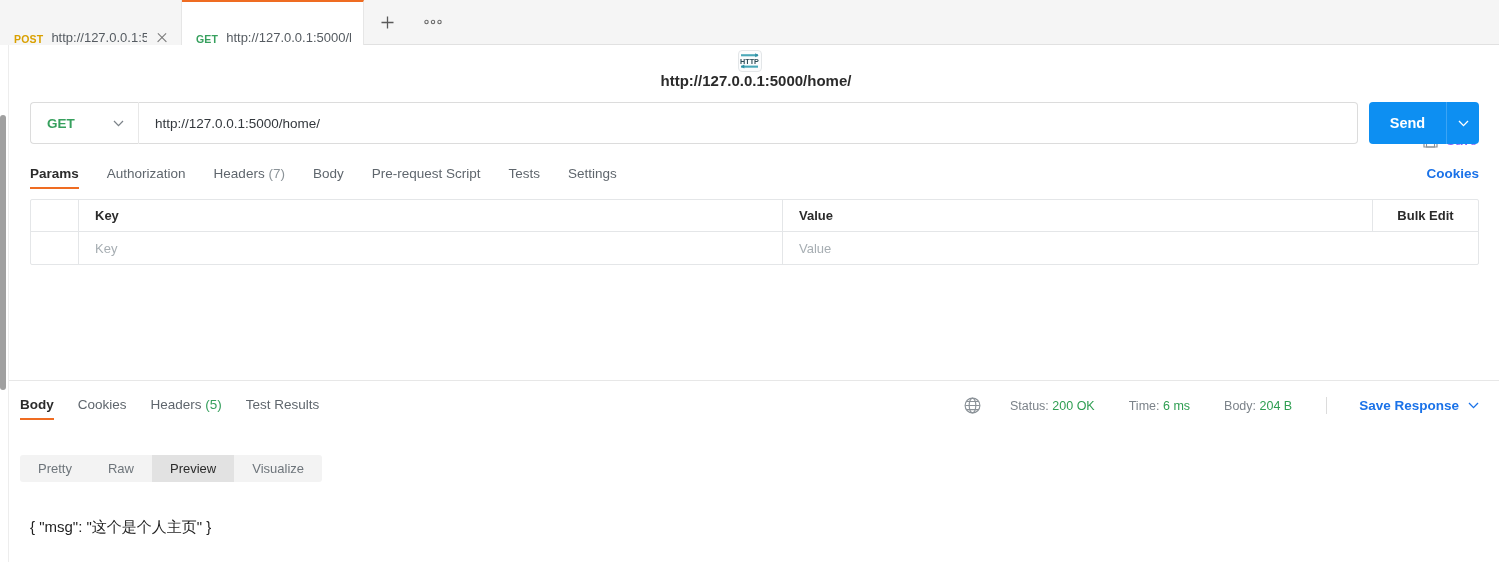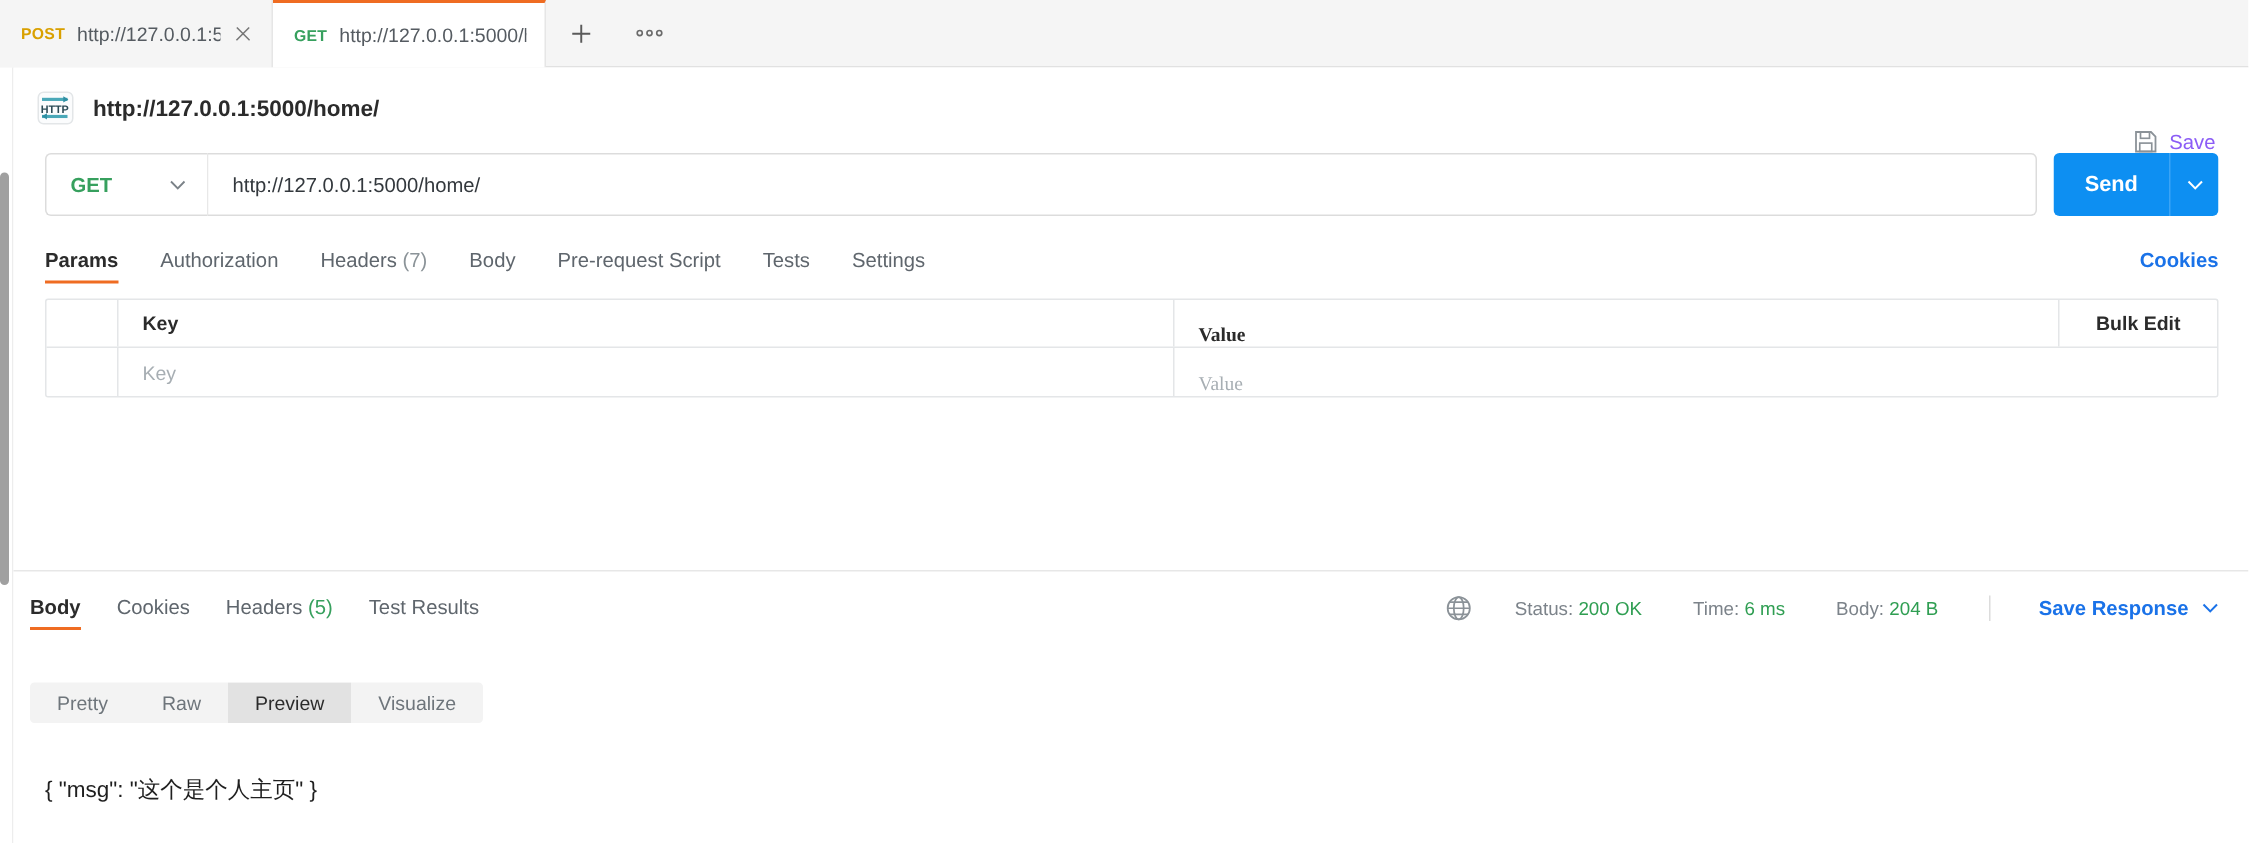--- a/index.html
+++ b/index.html
@@ -19,21 +19,21 @@
   .tabstrip {
     height: 45px;
     background: #f5f5f5;
     display: flex;
     align-items: stretch;
     border-bottom: 1px solid #e1e1e1;
     position: relative;
   }
   .req-tab {
     display: flex;
-    align-items: center;
+    align-items: flex-end;
     gap: 8px;
     padding: 0 12px 0 14px;
     height: 45px;
     min-width: 170px;
     max-width: 182px;
     background: #f5f5f5;
     border-right: 1px solid #e6e6e6;
     position: relative;
     cursor: pointer;
     overflow: hidden;
@@ -113,20 +113,21 @@
     background: #ffffff;
   }
 
   
   .title-row {
     display: flex;
     align-items: center;
     height: 44px;
     padding: 0 12px 0 16px;
     margin-top: 5px;
+    flex-direction: column;
   }
   .http-icon {
     width: 24px; height: 22px;
     border: 1px solid #e3e6e8;
     border-radius: 4px;
     background: #fbfcfd;
     display: flex;
     align-items: center;
     justify-content: center;
     flex: none;
@@ -277,24 +278,23 @@
   .qp-key {
     flex: 0 0 704px;
     border-right: 1px solid #e4e6e8;
     display: flex;
     align-items: center;
     padding-left: 16px;
   }
   .qp-val {
     flex: 1;
     display: flex;
-    align-items: flex-end;
+    align-items: center;
     padding-left: 16px;
     border-right: 1px solid transparent;
-    font-family: Liberation Serif, serif;
   }
   .qp-row.head .qp-val { border-right: 1px solid #e4e6e8; }
   .qp-bulk {
     width: 105px;
     flex: none;
     display: flex;
     align-items: center;
     justify-content: center;
     cursor: pointer;
   }

